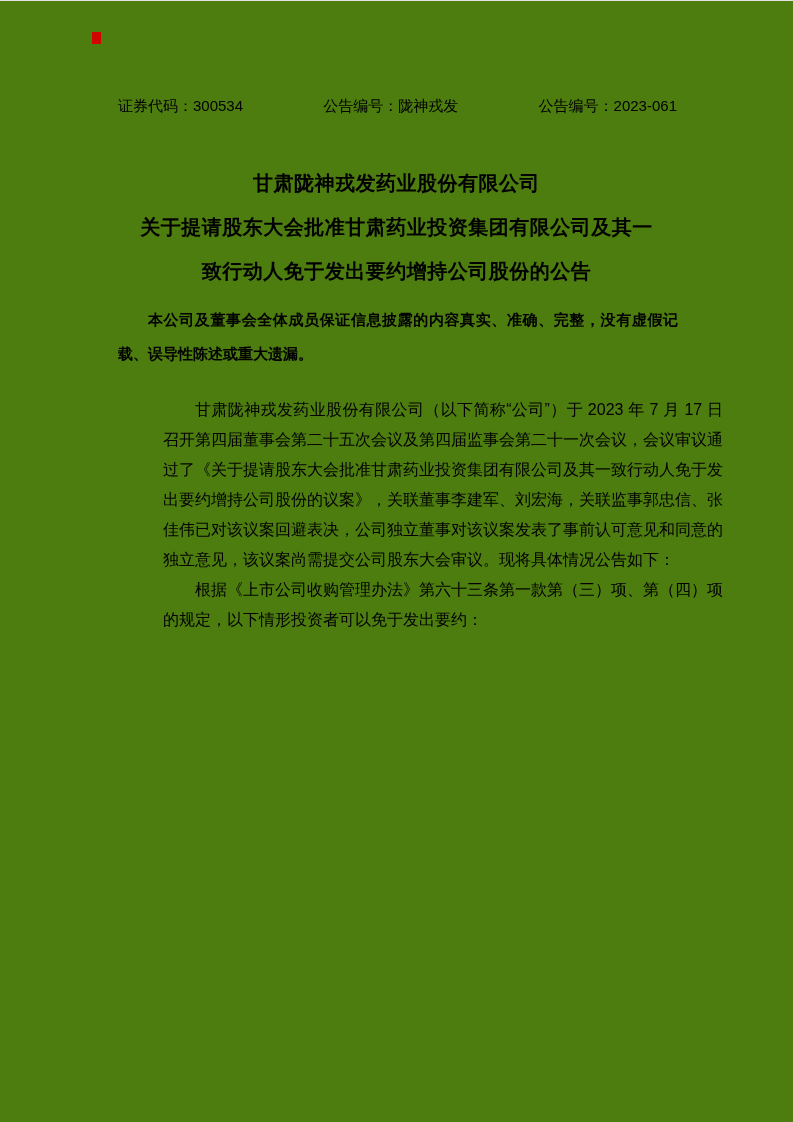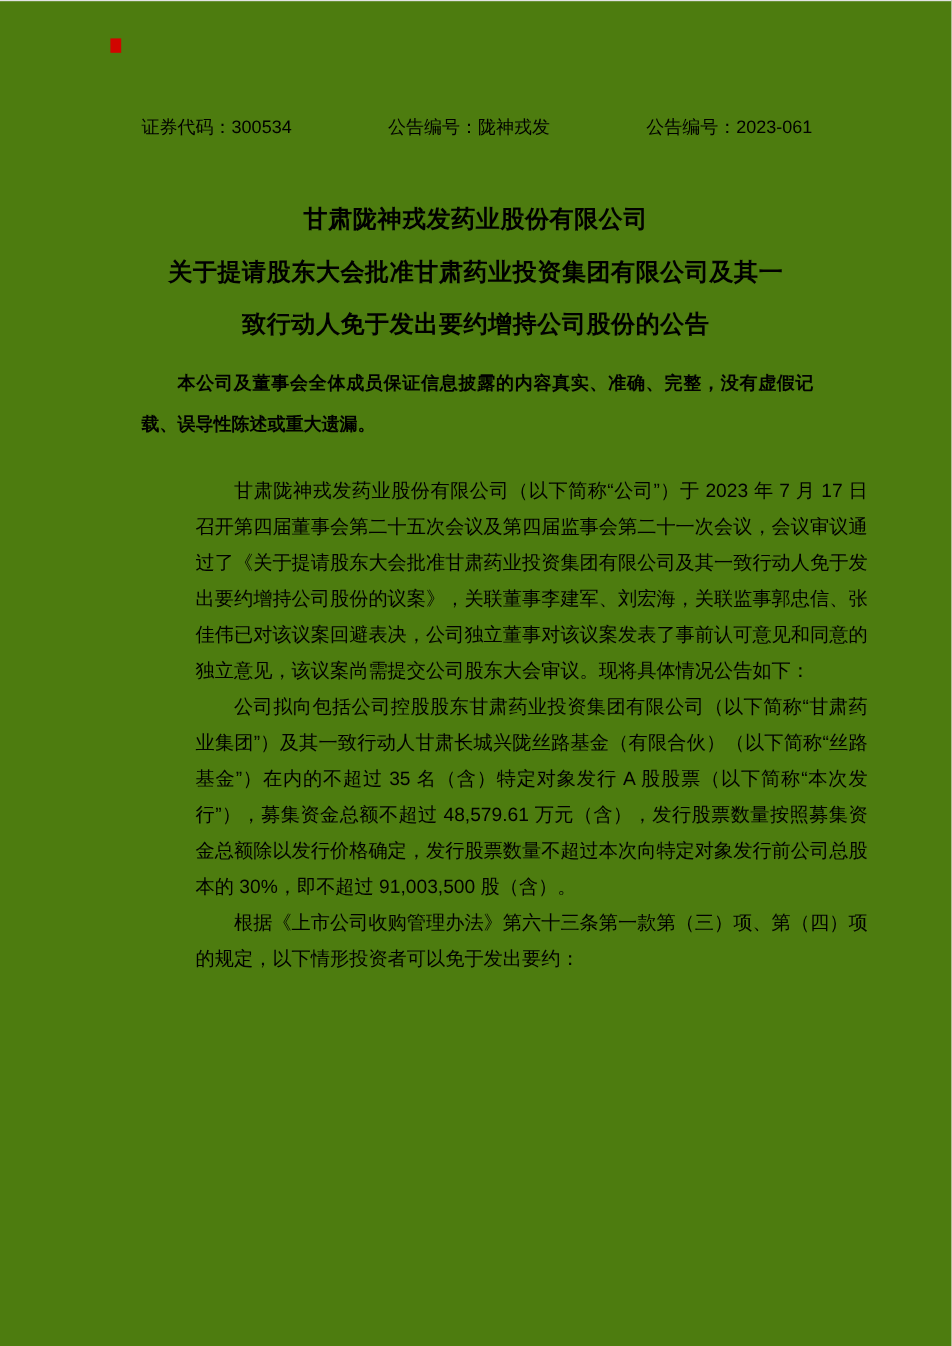--- a/index.html
+++ b/index.html
@@ -89,17 +89,16 @@
   <div class="title-block">
     <div>甘肃陇神戎发药业股份有限公司</div>
     <div>关于提请股东大会批准甘肃药业投资集团有限公司及其一</div>
     <div>致行动人免于发出要约增持公司股份的公告</div>
   </div>
 
   <p class="notice">本公司及董事会全体成员保证信息披露的内容真实、准确、完整，没有虚假记载、误导性陈述或重大遗漏。</p>
 
   <div class="body-block">
     <p>甘肃陇神戎发药业股份有限公司（以下简称“公司”）于 2023 年 7 月 17 日召开第四届董事会第二十五次会议及第四届监事会第二十一次会议，会议审议通过了《关于提请股东大会批准甘肃药业投资集团有限公司及其一致行动人免于发出要约增持公司股份的议案》，关联董事李建军、刘宏海，关联监事郭忠信、张佳伟已对该议案回避表决，公司独立董事对该议案发表了事前认可意见和同意的独立意见，该议案尚需提交公司股东大会审议。现将具体情况公告如下：</p>
-    <p>公司拟向包括公司控股股东甘肃药业投资集团有限公司（以下简称“甘肃药业集团”）及其一致行动人甘肃长城兴陇丝路基金（有限合伙）（以下简称“丝路基金”）在内的不超过 35 名（含）特定对象发行 A 股股票（以下简称“本次发行”），募集资金总额不超过 48,579.61 万元（含），发行股票数量按照募集资金总额除以发行价格确定，发行股票数量不超过本次向特定对象发行前公司总股本的 30%，即不超过 91,003,500 股（含）。</p>
     <p>根据《上市公司收购管理办法》第六十三条第一款第（三）项、第（四）项的规定，以下情形投资者可以免于发出要约：</p>
   </div>
 
 </div>
 
 </body></html>

